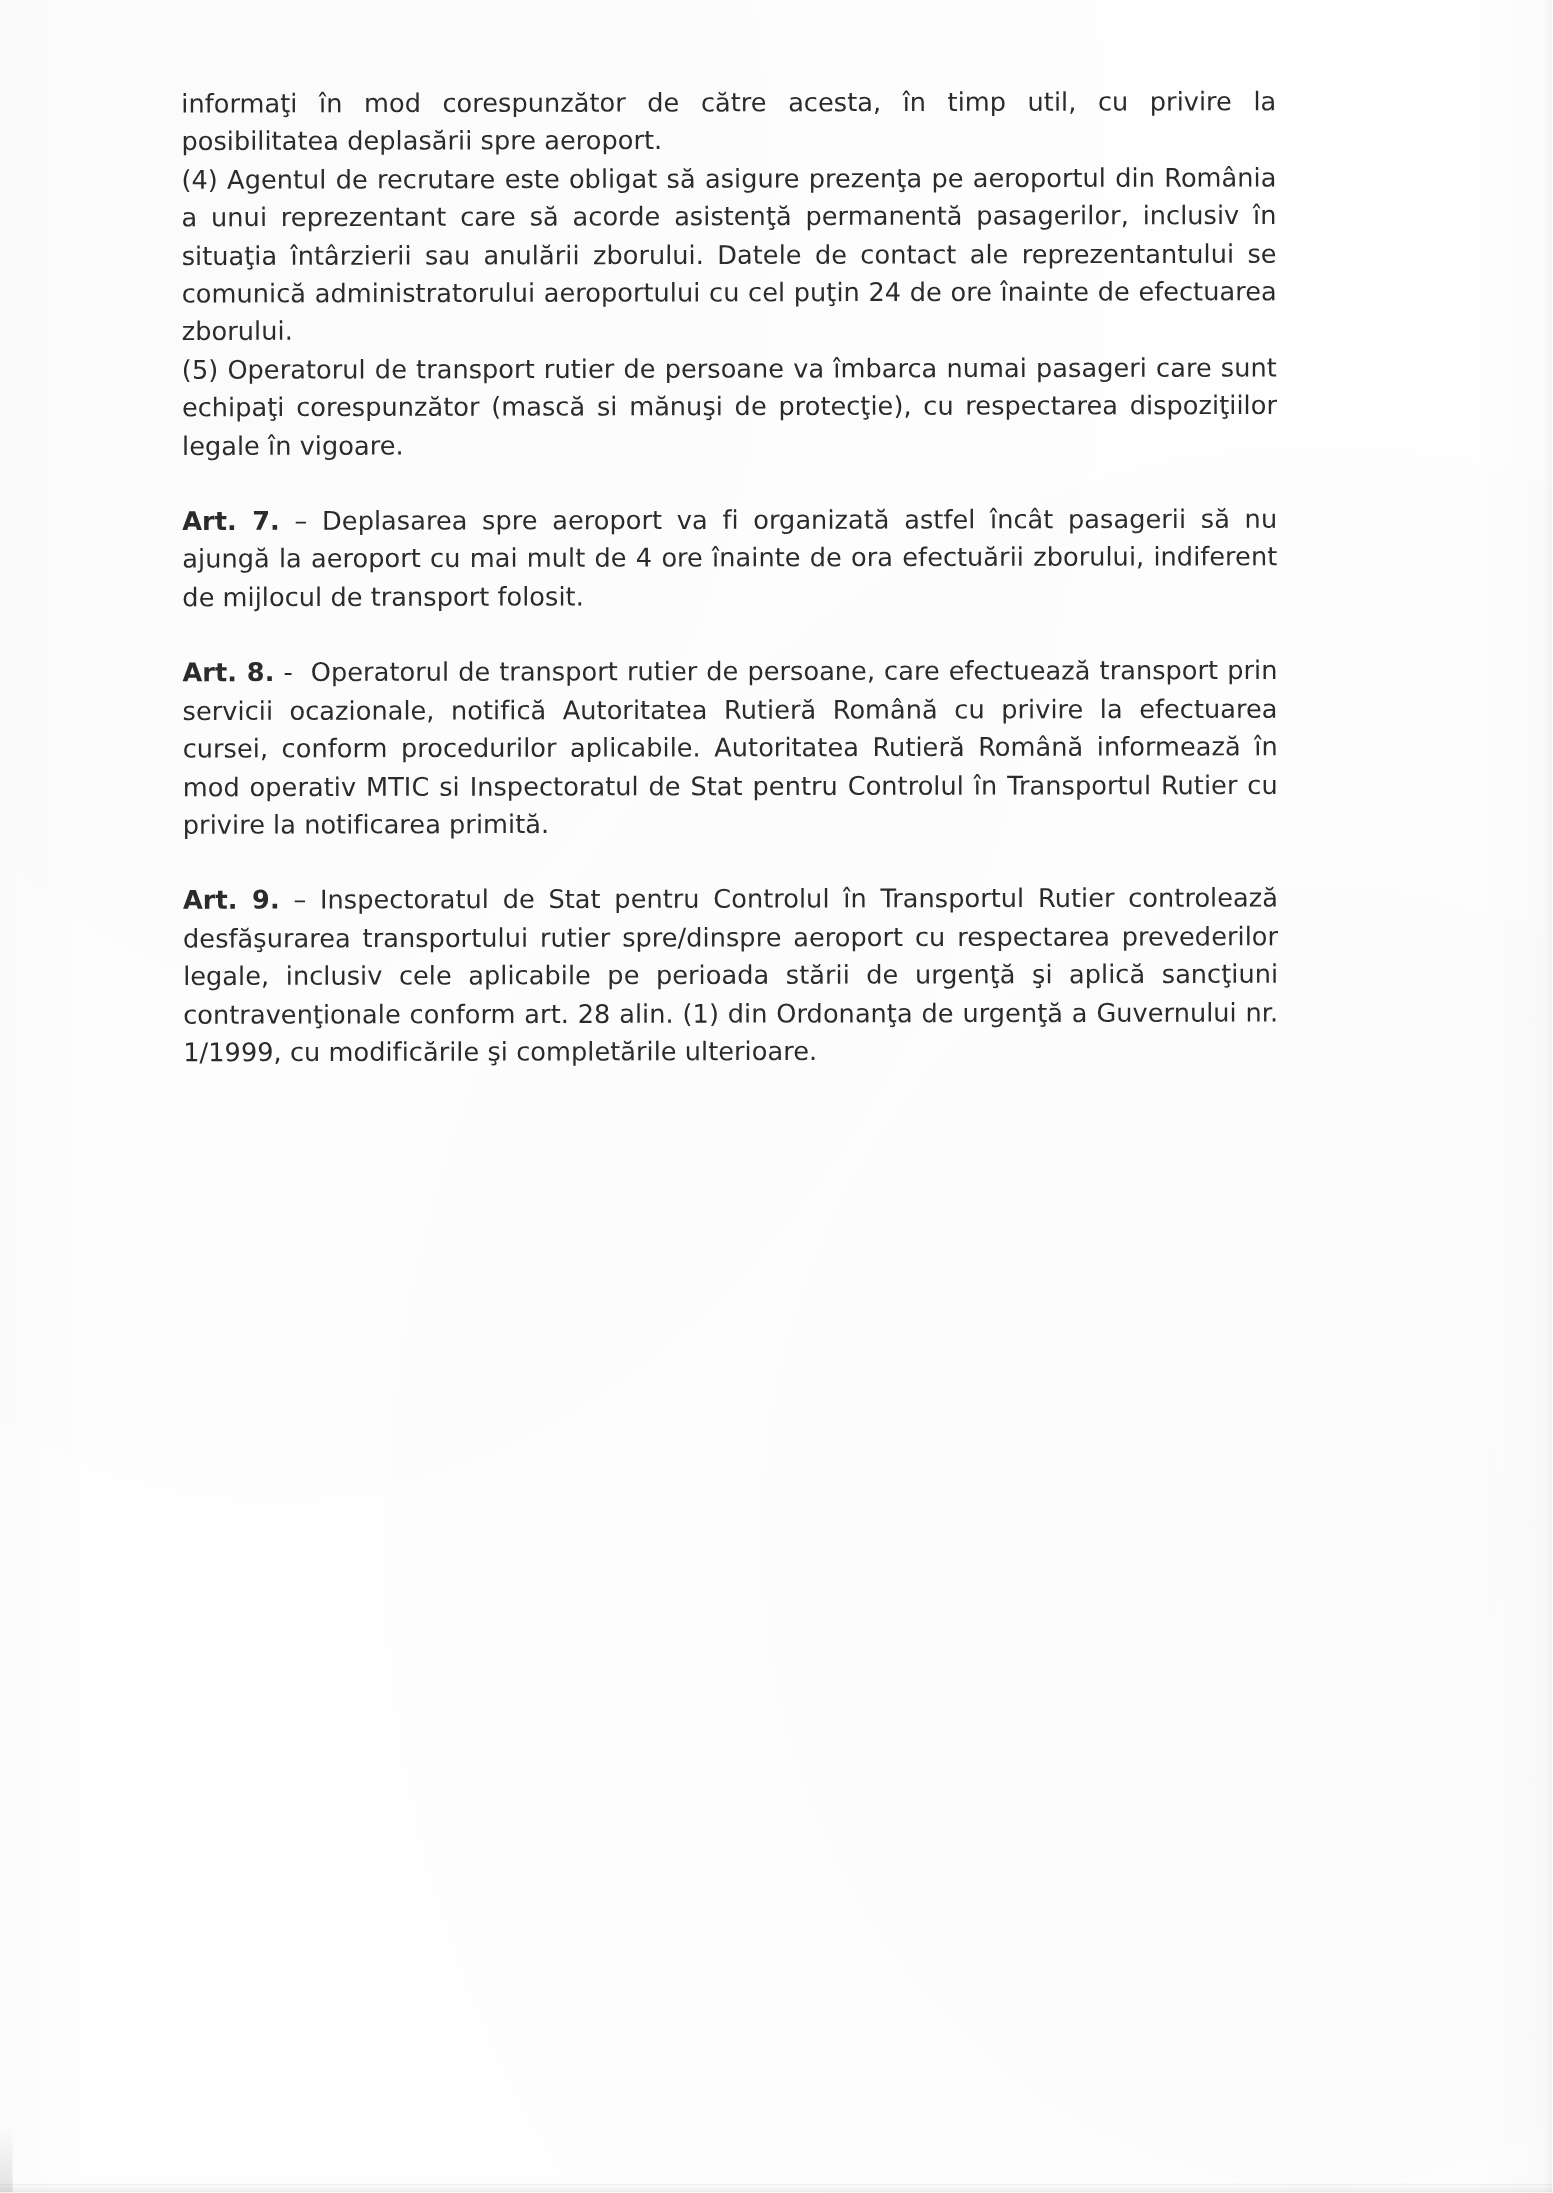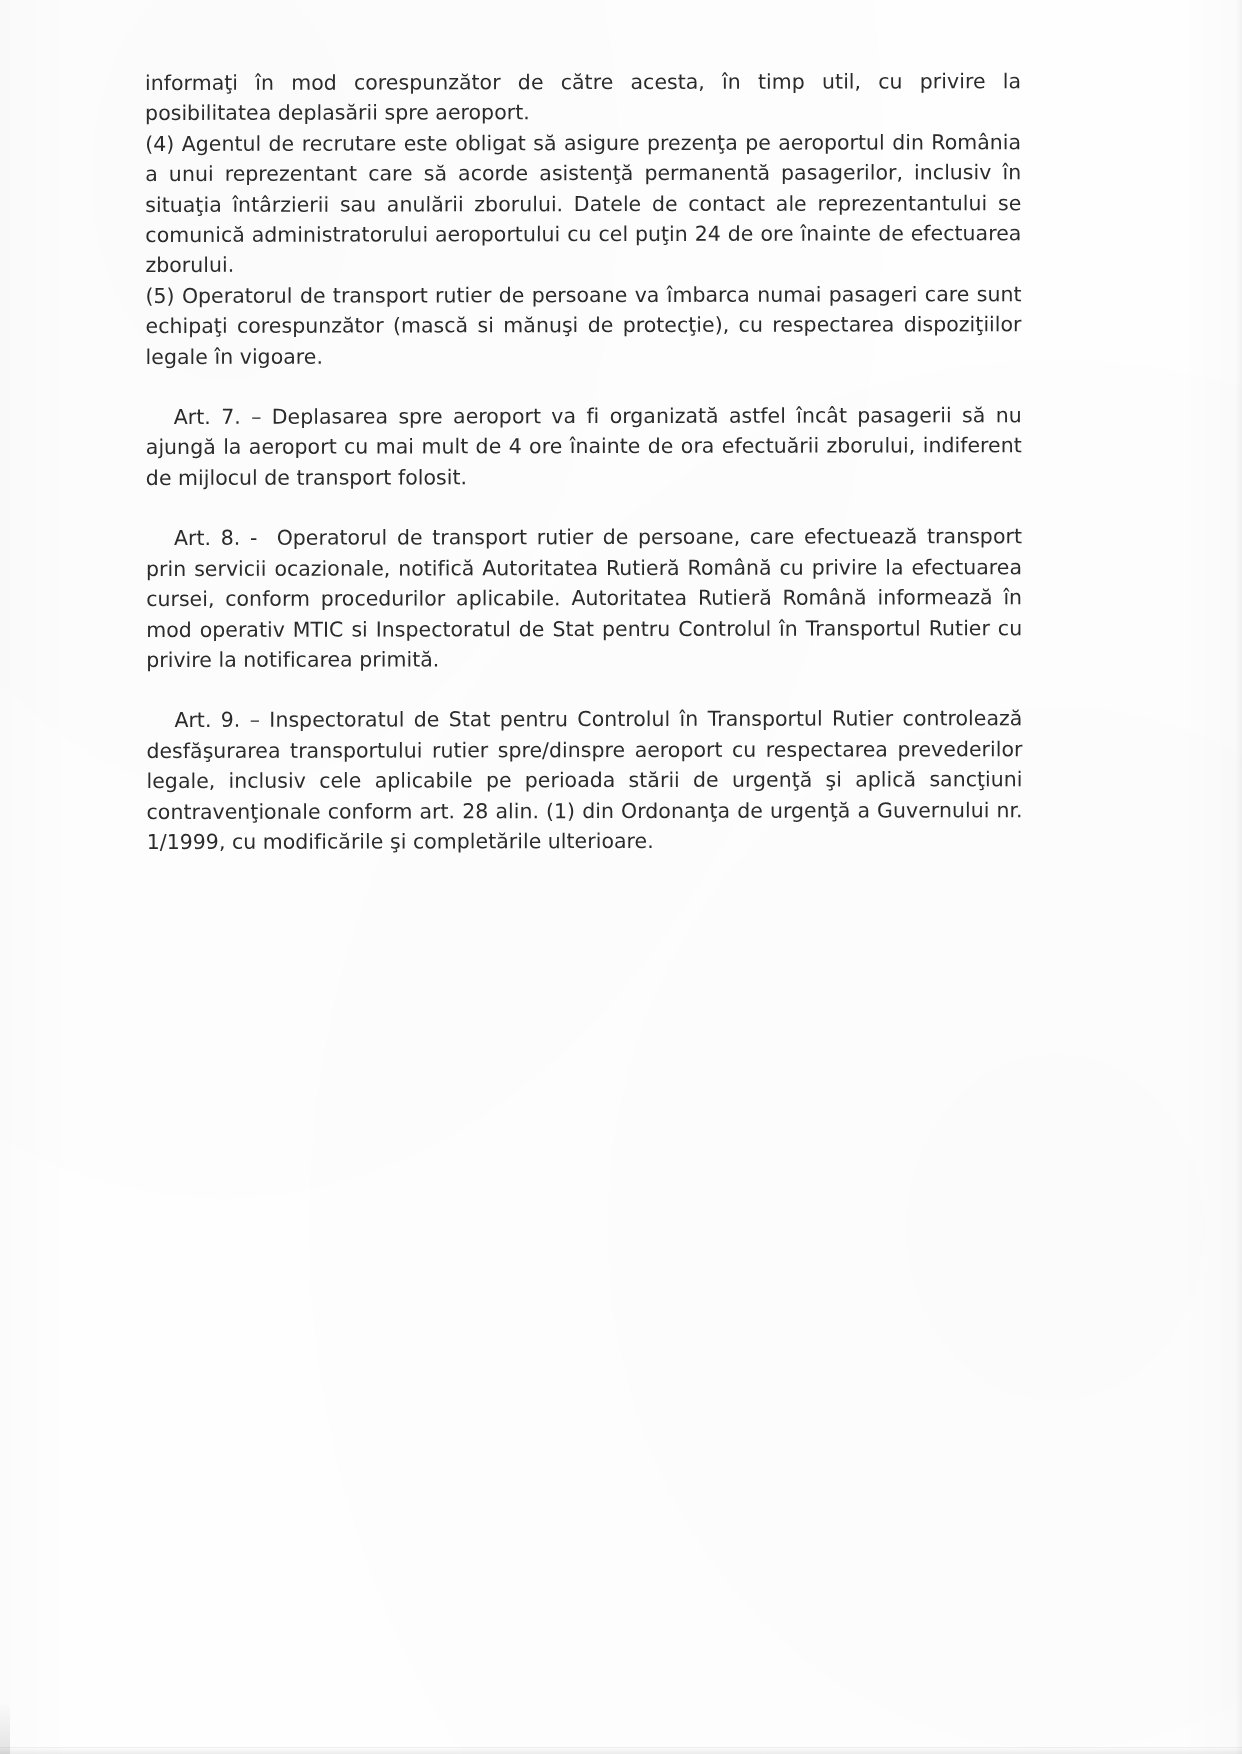--- a/index.html
+++ b/index.html
@@ -60,22 +60,21 @@
     hyphens: none;
   }
 
   
   .para.tight { margin-bottom: 0; }
 
   
   .para.spaced { margin-top: 30px; }
 
   .art-label {
-    font-weight: normal;
-    margin-left: 28px;
+    font-weight: bold;
   }
 
   
   .edge-artifact {
     position: absolute;
     background: rgba(0,0,0,0.055);
   }
   #edge-left {
     left: 0;
     bottom: 0;

